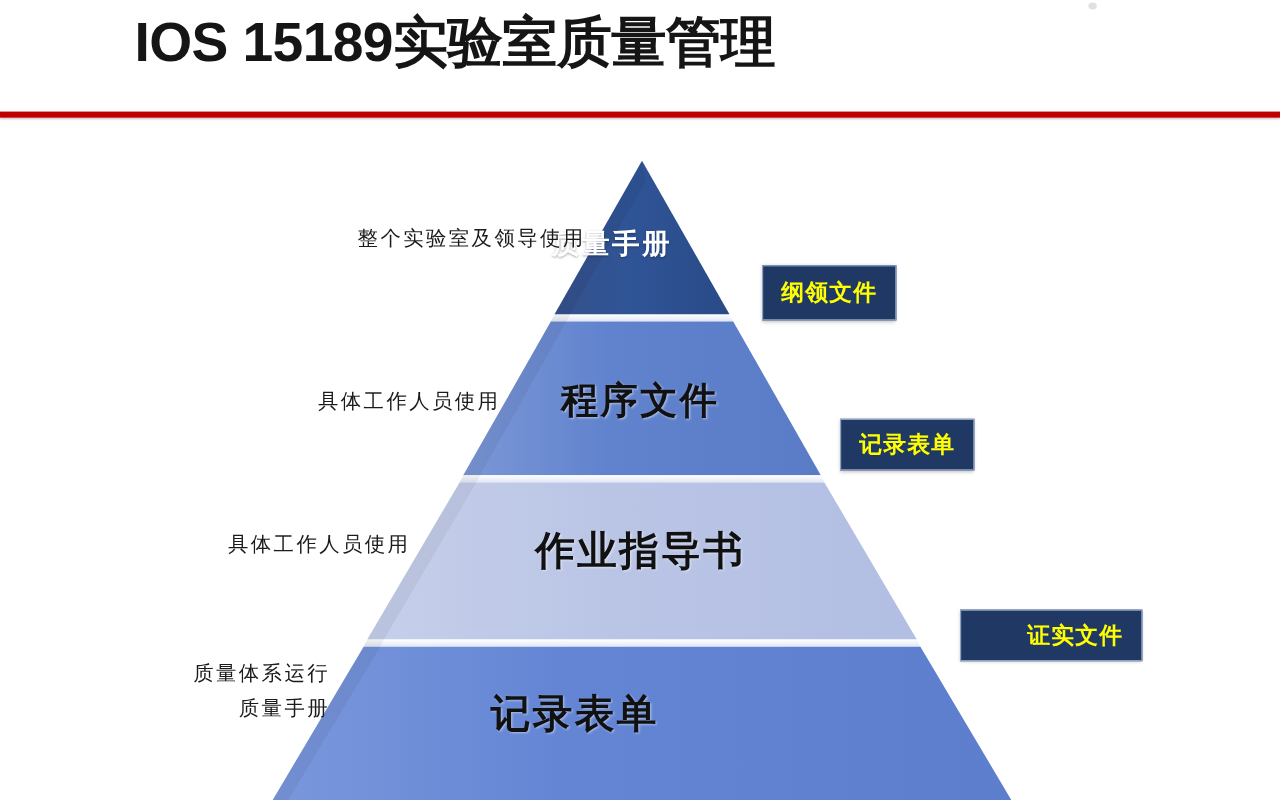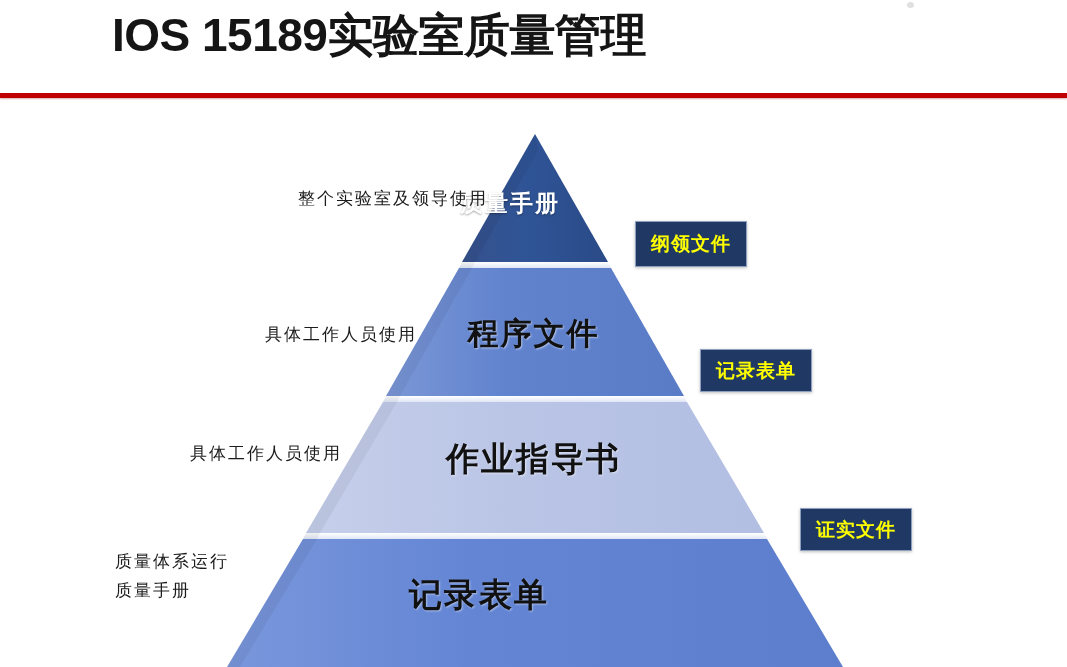--- a/index.html
+++ b/index.html
@@ -124,20 +124,21 @@
     color: #1b1b1b;
     letter-spacing: 2px;
     white-space: nowrap;
     line-height: 1.55;
   }
   .usage-note.n1 { left: 298px; top: 186px; }
   .usage-note.n2 { left: 265px; top: 322px; }
   .usage-note.n3 { left: 190px; top: 441px; }
   .usage-note.n4 {
     left: 115px; top: 548px;
+    text-align: right;
     white-space: normal;
     width: 160px;
     line-height: 1.7;
   }
   .usage-note.n4 .nl2 { display: block; }
 
   
   .cat-box {
     position: absolute;
     background: #1F3864;
@@ -148,21 +149,21 @@
     font-size: 19px;
     letter-spacing: 1px;
     display: flex;
     align-items: center;
     justify-content: center;
     white-space: nowrap;
     box-shadow: 0 1px 3px rgba(0,0,0,0.25);
   }
   .cat-box.c1 { left: 635px; top: 221px; width: 110px; height: 44px; }
   .cat-box.c2 { left: 700px; top: 349px; width: 110px; height: 41px; }
-  .cat-box.c3 { left: 800px; top: 508px; width: 110px; height: 41px; }
+  .cat-box.c3 { left: 800px; top: 508px; width: 110px; height: 41px; padding-left: 40px; }
 </style>
 </head>
 <body>
 
 <div id="slide">
 
   <div id="header">
     <div id="slide-title">IOS 15189实验室质量管理</div>
     <div id="header-speck"></div>
   </div>

